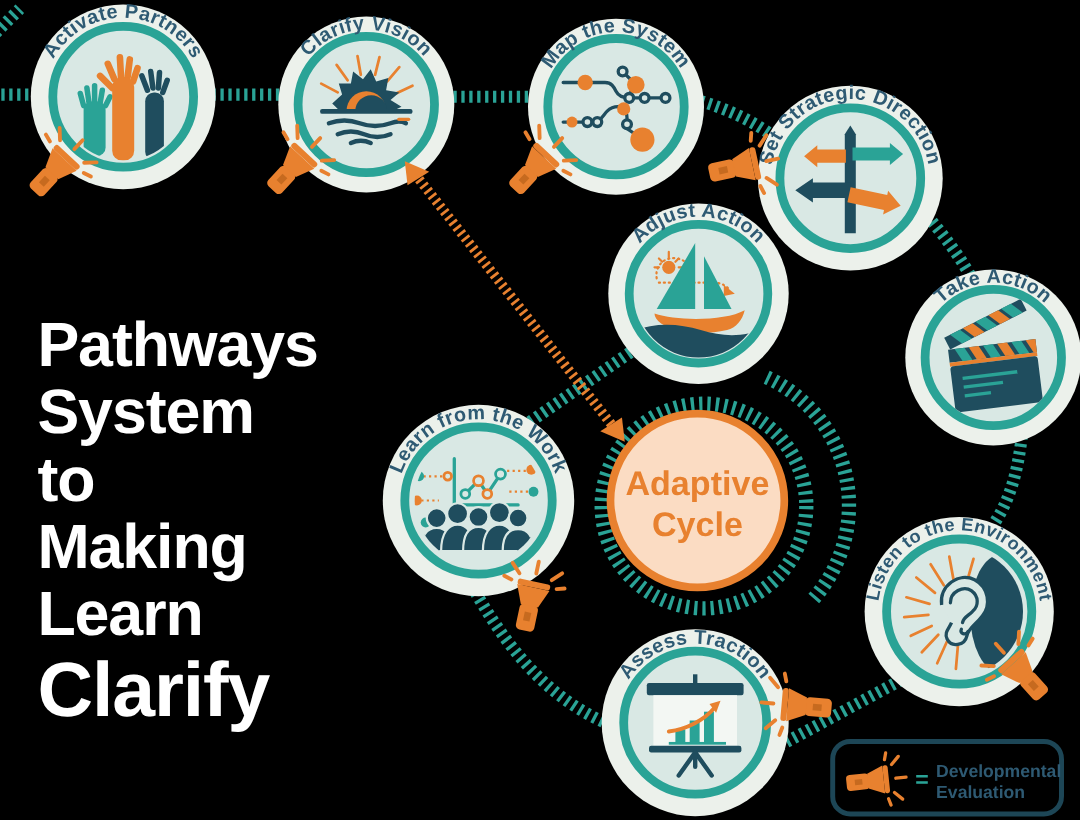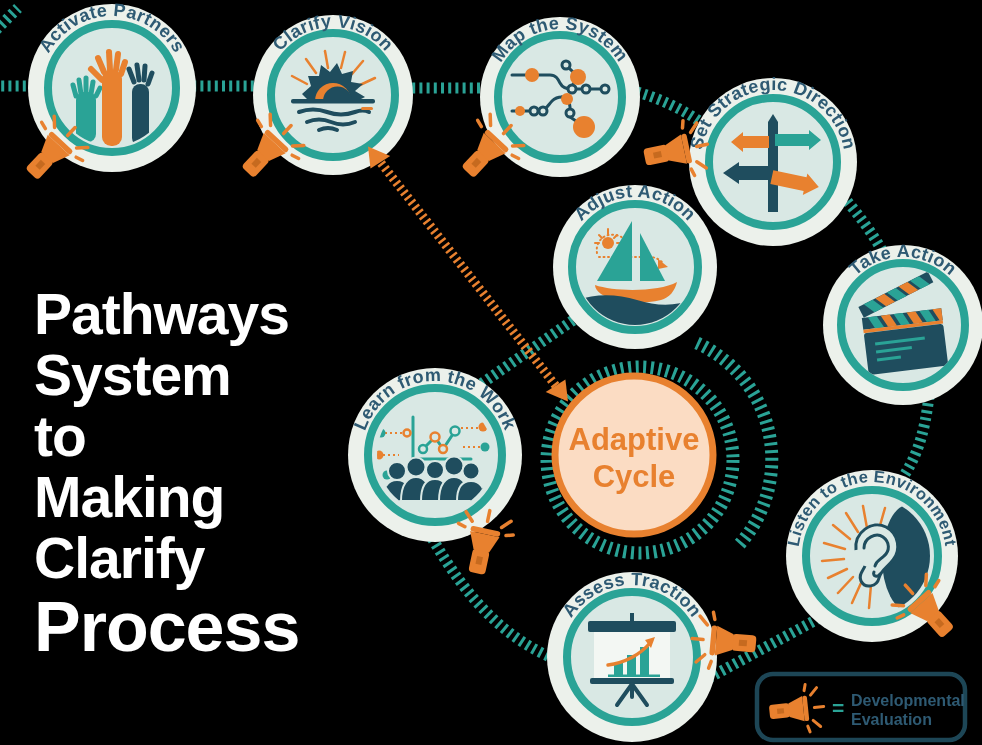--- a/index.html
+++ b/index.html
@@ -367,16 +367,16 @@
     <text x="851" y="706" class="legend-text">Developmental</text>
     <text x="851" y="725" class="legend-text">Evaluation</text>
   </g>
 </svg>
 
 <div class="title">
   <span>Pathways</span>
   <span>System</span>
   <span>to</span>
   <span>Making</span>
-  <span>Clarify</span>
-  <span class="big">Process</span>
+  <span>Learn</span>
+  <span class="big">Clarify</span>
 </div>
 </div>
 
 </body></html>

